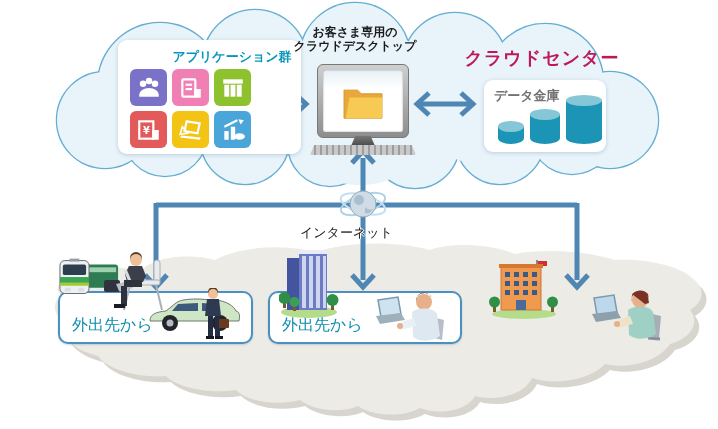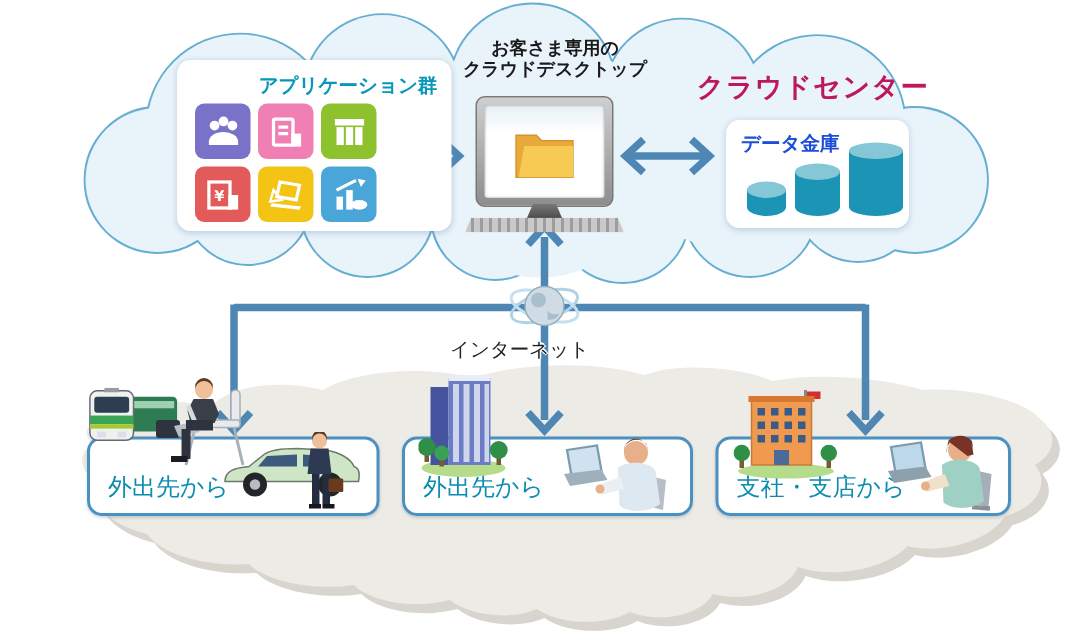--- a/index.html
+++ b/index.html
@@ -12,39 +12,39 @@
   .panel{position:absolute;background:#fff;border-radius:9px;
          box-shadow:0 1px 4px rgba(110,150,175,.4);z-index:2;}
   .apps-panel{left:118px;top:40px;width:138px;height:114px;padding-left:45px;}
   .apps-title{display:block;text-align:center;margin-top:8px;
               font-size:13px;font-weight:bold;color:#0697bb;}
   .tile-grid{position:absolute;left:12px;top:29px;display:grid;
              grid-template-columns:repeat(3,37px);grid-auto-rows:37px;gap:5px;}
   .tile{border-radius:6px;display:flex;align-items:center;justify-content:center;}
   .tile svg{width:26px;height:26px;}
 
-  .desktop-label{position:absolute;left:300px;top:25px;width:140px;z-index:2;
+  .desktop-label{position:absolute;left:285px;top:25px;width:140px;z-index:2;
                  text-align:center;font-size:12px;font-weight:bold;color:#1a1a1a;line-height:1.2;}
   .monitor{position:absolute;left:317px;top:64px;width:90px;height:72px;z-index:2;
            background:linear-gradient(#cfcfcf,#8d8d8d);border:1px solid #787878;border-radius:6px;}
   .screen{position:absolute;left:5px;top:5px;right:5px;bottom:5px;border-radius:2px;
           background:linear-gradient(#e7f0f6,#ffffff 30%);box-shadow:inset 0 0 2px rgba(0,0,0,.4);
           display:flex;align-items:center;justify-content:center;}
   .stand{position:absolute;left:351px;top:136px;width:24px;height:10px;z-index:2;
          background:linear-gradient(#777,#4a4a4a);
          clip-path:polygon(18% 0,82% 0,100% 100%,0 100%);}
   .keyboard{position:absolute;left:310px;top:145px;width:106px;height:10px;z-index:2;
             background:repeating-linear-gradient(90deg,#c9c9c9 0 4px,#9d9d9d 4px 6px),linear-gradient(#ddd,#999);
             clip-path:polygon(4% 0,96% 0,100% 100%,0 100%);border-radius:2px;}
 
   .cloud-title{position:absolute;left:462px;top:46px;width:160px;z-index:2;text-align:center;
                font-size:18px;font-weight:bold;color:#be185d;letter-spacing:1px;}
 
   .vault-panel{left:484px;top:80px;width:122px;height:72px;}
-  .vault-title{position:absolute;left:10px;top:7px;font-size:13px;font-weight:bold;color:#1d4ed8;}
+  .vault-title{position:absolute;left:10px;top:7px;font-size:13px;font-weight:bold;color:#737373;}
   .cyl{position:absolute;background:#1b94b6;border-radius:0 0 50% 50%/0 0 6px 6px;}
   .cyl::before{content:"";position:absolute;left:0;top:-5px;width:100%;height:11px;
                border-radius:50%;background:#85c7d6;}
   .cyl1{left:14px;bottom:8px;width:26px;height:18px;}
   .cyl2{left:46px;bottom:8px;width:30px;height:30px;}
   .cyl3{left:82px;bottom:8px;width:36px;height:44px;}
 
   
   .globe{position:absolute;left:337px;top:180px;width:52px;height:48px;z-index:2;}
   .internet-label{position:absolute;left:300px;top:224px;width:130px;z-index:2;text-align:left;
@@ -228,23 +228,20 @@
     <circle cx="26" cy="24" r="13" fill="none" stroke="#93aebd" stroke-width="1"></circle>
   </svg>
   <div class="internet-label">インターネット</div>
 
   <div class="loc-box loc-1">
     <span class="loc-label">外出先から</span>
   </div>
   <div class="loc-box loc-2">
     <span class="loc-label">外出先から</span>
   </div>
-  <div class="loc-box loc-3">
-    <span class="loc-label">支社・支店から</span>
-  </div>
 
   <svg class="illus il-train" viewBox="0 0 64 40">
     <rect x="28" y="6" width="34" height="24" rx="3" fill="#2e7d52"></rect>
     <rect x="30" y="9" width="30" height="5" fill="#9fd0b0"></rect>
     <rect x="2" y="2" width="30" height="34" rx="5" fill="#eef2ee" stroke="#667" stroke-width="1"></rect>
     <rect x="12" y="0" width="10" height="3" fill="#99a"></rect>
     <rect x="5" y="6" width="24" height="11" rx="2" fill="#2c3e50"></rect>
     <rect x="2" y="19" width="30" height="6" fill="#3aa655"></rect>
     <rect x="2" y="25" width="30" height="3" fill="#a8c832"></rect>
     <rect x="7" y="30" width="6" height="4" fill="#dde"></rect>

